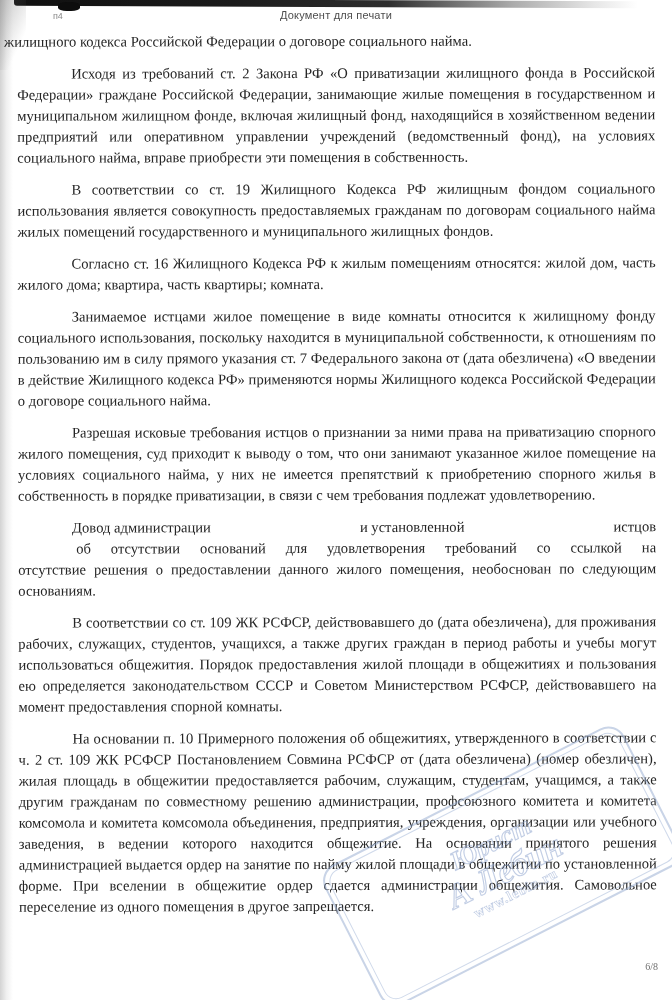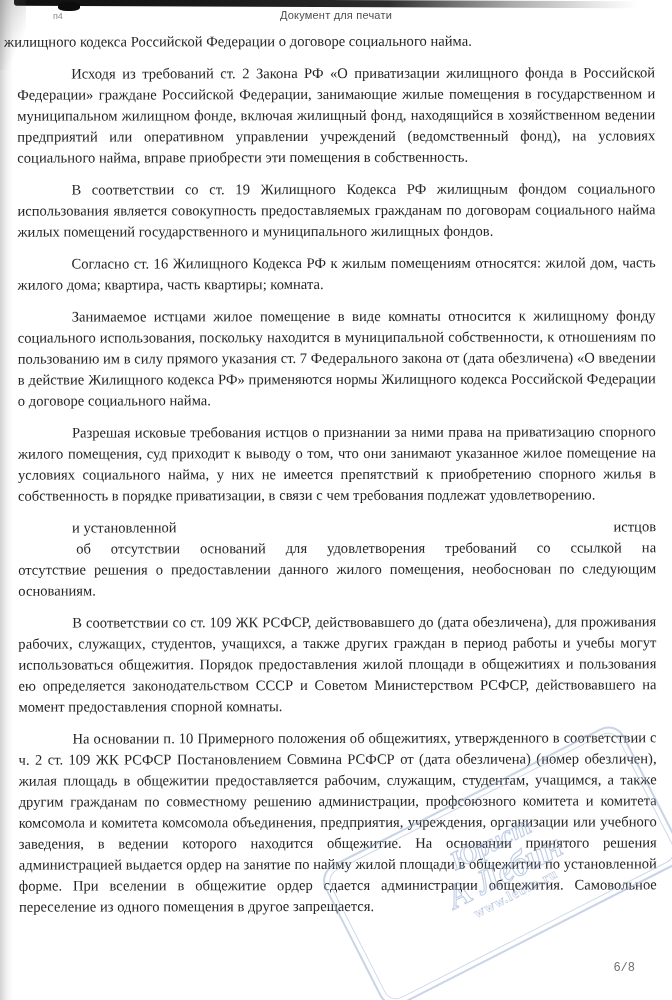--- a/index.html
+++ b/index.html
@@ -30,22 +30,22 @@
   
   .print-title{
     position:absolute;top:9px;left:0;width:100%;text-align:center;
     font-family:"Liberation Sans", sans-serif;font-size:11px;color:#4d4d4d;letter-spacing:.2px;
   }
   .corner-note{
     position:absolute;top:11px;left:9px;
     font-family:"Liberation Sans", sans-serif;font-size:9px;color:#8a8a8a;margin-left:44px;
   }
   .page-indicator{
-    position:absolute;top:961px;right:37px;
-    font-family:Liberation Mono, monospace;font-size:12px;color:#6f6f6f;
+    position:absolute;top:961px;right:14px;
+    font-family:Liberation Serif, serif;font-size:10px;color:#6f6f6f;
   }
   
   .doc{
     position:absolute;top:31px;left:18px;width:638px;
     font-size:14.6px;line-height:21px;color:#262626;
     text-align:justify;
     transform:rotate(-.12deg);
   }
   .doc p{margin:0 0 11px 0;text-indent:54px;}
   .doc p.continuation{text-indent:0;margin-left:-13px;}
@@ -94,20 +94,21 @@
     <p class="continuation">жилищного кодекса Российской Федерации о договоре социального найма.</p>
 
     <p>Исходя из требований ст. 2 Закона РФ «О приватизации жилищного фонда в Российской Федерации» граждане Российской Федерации, занимающие жилые помещения в государственном и муниципальном жилищном фонде, включая жилищный фонд, находящийся в хозяйственном ведении предприятий или оперативном управлении учреждений (ведомственный фонд), на условиях социального найма, вправе приобрести эти помещения в собственность.</p>
     <p>В соответствии со ст. 19 Жилищного Кодекса РФ жилищным фондом социального использования является совокупность предоставляемых гражданам по договорам социального найма жилых помещений государственного и муниципального жилищных фондов.</p>
     <p>Согласно ст. 16 Жилищного Кодекса РФ к жилым помещениям относятся: жилой дом, часть жилого дома; квартира, часть квартиры; комната.</p>
     <p>Занимаемое истцами жилое помещение в виде комнаты относится к жилищному фонду социального использования, поскольку находится в муниципальной собственности, к отношениям по пользованию им в силу прямого указания ст. 7 Федерального закона от (дата обезличена) «О введении в действие Жилищного кодекса РФ» применяются нормы Жилищного кодекса Российской Федерации о договоре социального найма.</p>
     <p>Разрешая исковые требования истцов о признании за ними права на приватизацию спорного жилого помещения, суд приходит к выводу о том, что они занимают указанное жилое помещение на условиях социального найма, у них не имеется препятствий к приобретению спорного жилья в собственность в порядке приватизации, в связи с чем требования подлежат удовлетворению.</p>
 
     <div class="arg">
       <div class="gap-line">
+        <span>Довод  администрации</span>
         <span>и  установленной</span>
         <span>истцов</span>
       </div>
       <div class="just-line">об отсутствии оснований для удовлетворения требований со ссылкой на</div>
       <div class="full-line">отсутствие решения о предоставлении данного жилого помещения, необоснован по следующим</div>
       <div class="plain-line">основаниям.</div>
     </div>
 
     <p>В соответствии со ст. 109 ЖК РСФСР, действовавшего до (дата обезличена), для проживания рабочих, служащих, студентов, учащихся, а также других граждан в период работы и учебы могут использоваться общежития. Порядок предоставления жилой площади в общежитиях и пользования ею определяется законодательством СССР и Советом Министерством РСФСР, действовавшего на момент предоставления спорной комнаты.</p>
     <p>На основании п. 10 Примерного положения об общежитиях, утвержденного в соответствии с ч. 2 ст. 109 ЖК РСФСР Постановлением Совмина РСФСР от (дата обезличена) (номер обезличен), жилая площадь в общежитии предоставляется рабочим, служащим, студентам, учащимся, а также другим гражданам по совместному решению администрации, профсоюзного комитета и комитета комсомола и комитета комсомола объединения, предприятия, учреждения, организации или учебного заведения, в ведении которого находится общежитие. На основании принятого решения администрацией выдается ордер на занятие по найму жилой площади в общежитии по установленной форме. При вселении в общежитие ордер сдается администрации общежития. Самовольное переселение из одного помещения в другое запрещается.</p>

